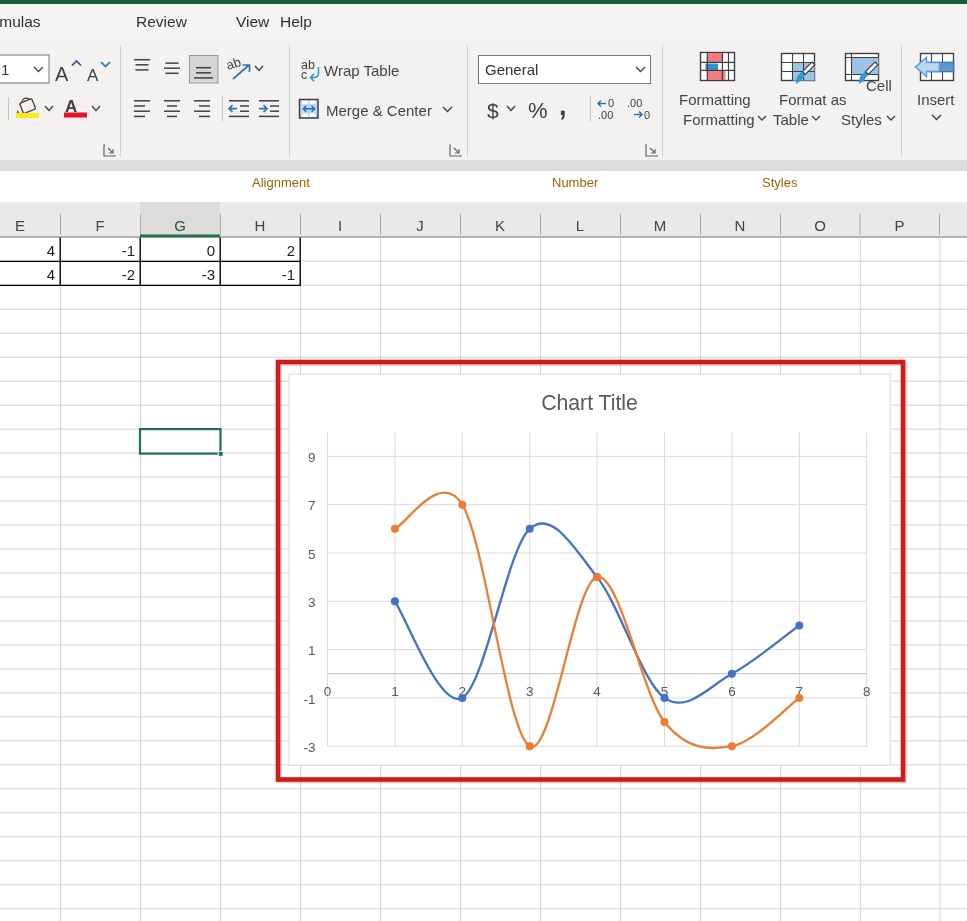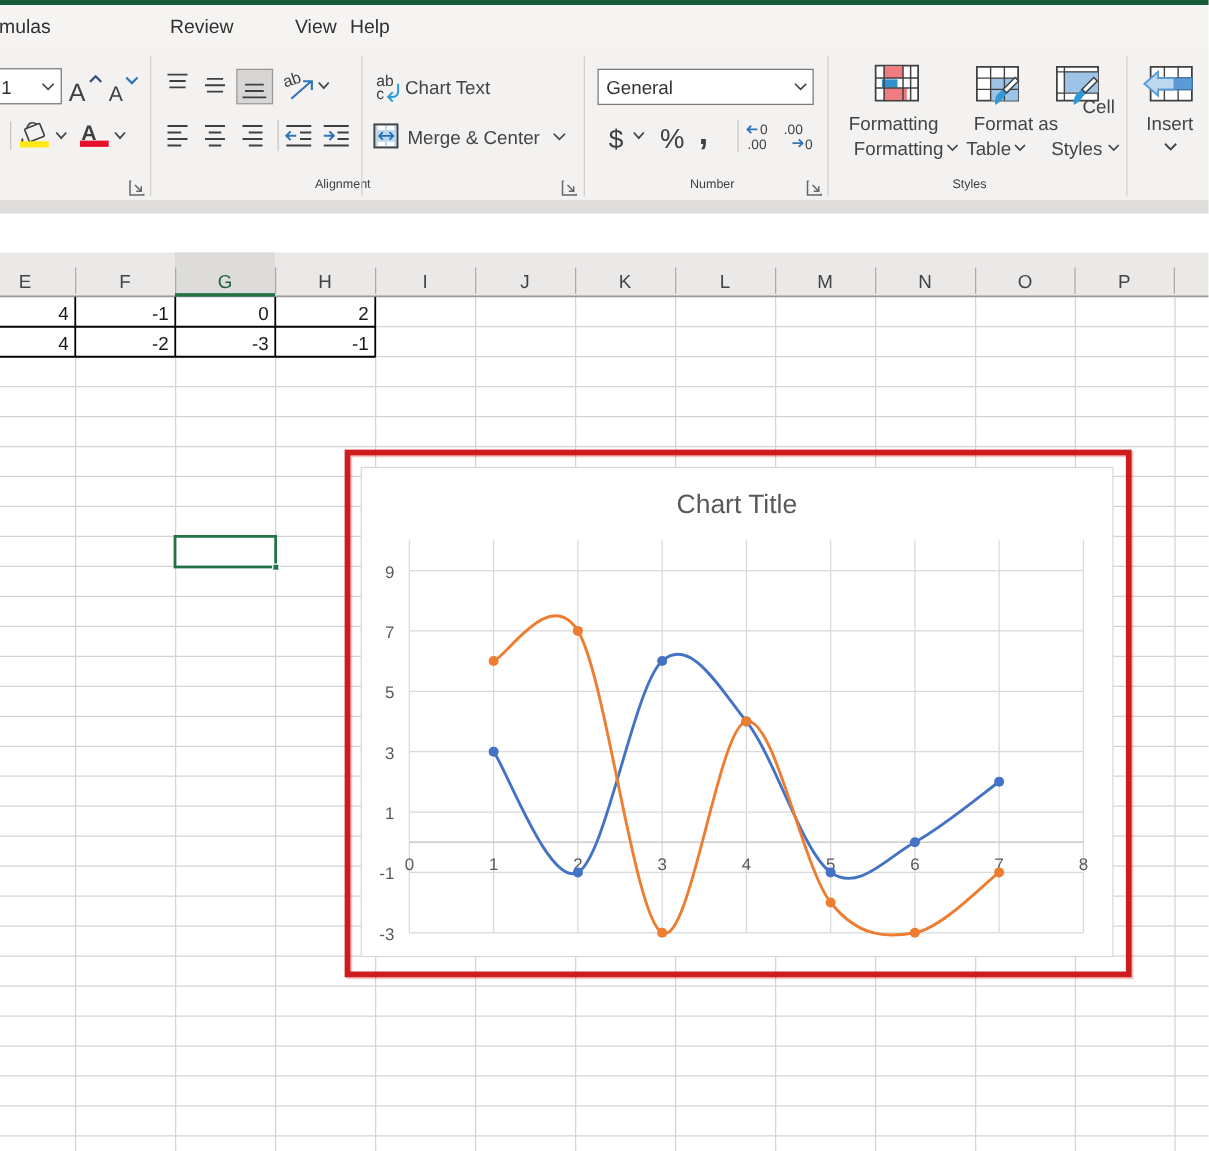--- a/index.html
+++ b/index.html
@@ -1,40 +1,40 @@
 <!DOCTYPE html>
 <html><head>
 <meta charset="utf-8">
 <style>
   html,body{margin:0;padding:0;}
   body{width:967px;height:921px;overflow:hidden;position:relative;background:#fff;
        font-family:"Liberation Sans", sans-serif;}
   .abs{position:absolute;}
   .lbl{position:absolute;color:#444;font-size:15px;white-space:nowrap;}
-  .grplbl{position:absolute;color:#404040;font-size:10px;white-space:nowrap;}
+  .grplbl{position:absolute;color:#a16207;font-size:13px;white-space:nowrap;margin-top:33px;}
 </style>
 </head>
 <body>
 
 <div class="abs" style="left:0;top:0;width:967px;height:4px;background:#185C37;"></div>
 
 <div class="abs" style="left:0;top:4px;width:967px;height:36px;background:#F5F4F3;"></div>
 <div class="abs" style="left:0;top:13px;width:967px;height:20px;color:#323130;font-size:15.5px;">
   <span style="position:absolute;left:-24px;">Formulas</span>
   <span style="position:absolute;left:71px;margin-top:26px;">Data</span>
   <span style="position:absolute;left:136px;">Review</span>
   <span style="position:absolute;left:220px;margin-left:16px;">View</span>
   <span style="position:absolute;left:280px;">Help</span>
 </div>
 
 <div class="abs" style="left:0;top:40px;width:967px;height:120px;background:#F3F2F1;"></div>
 <div class="abs" style="left:0;top:160px;width:967px;height:11px;background:#DEDDDC;"></div>
 <div class="abs" style="left:0;top:171px;width:967px;height:31px;background:#FFFFFF;"></div>
 
-<div class="lbl" style="left:324px;top:62px;">Chart Text</div>
+<div class="lbl" style="left:324px;top:62px;">Wrap Table</div>
 <div class="lbl" style="left:326px;top:102px;">Merge &amp; Center</div>
 <div class="lbl" style="left:679px;top:91px;">Formatting</div>
 <div class="lbl" style="left:683px;top:111px;">Formatting</div>
 <div class="lbl" style="left:414px;top:91px;left:762px;margin-left:17px;">Format as</div>
 <div class="lbl" style="left:773px;top:111px;">Table</div>
 <div class="lbl" style="left:837px;top:77px;margin-left:29px;">Cell</div>
 <div class="lbl" style="left:841px;top:111px;">Styles</div>
 <div class="lbl" style="left:917px;top:91px;">Insert</div>
 <div class="grplbl" style="left:252px;top:142px;">Alignment</div>
 <div class="grplbl" style="left:552px;top:142px;">Number</div>

